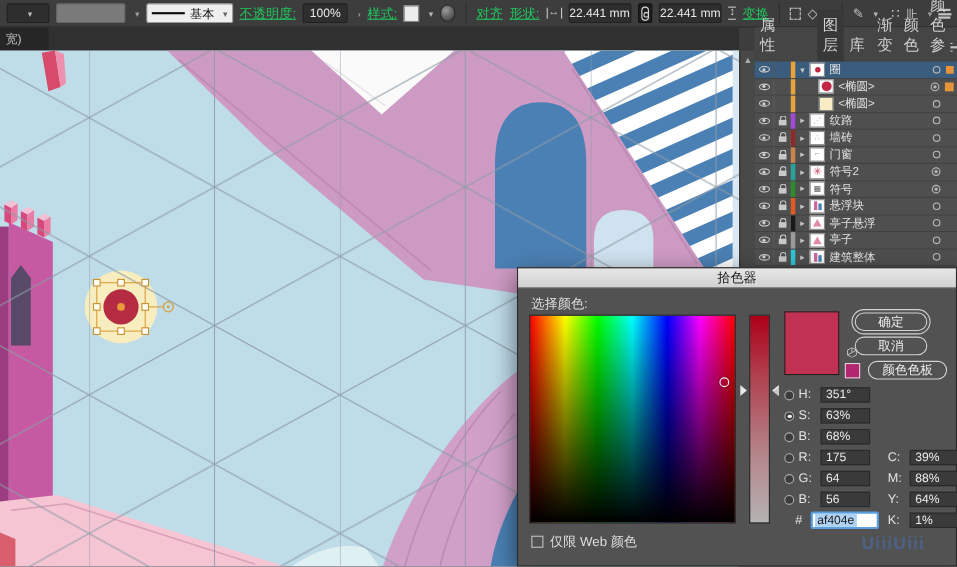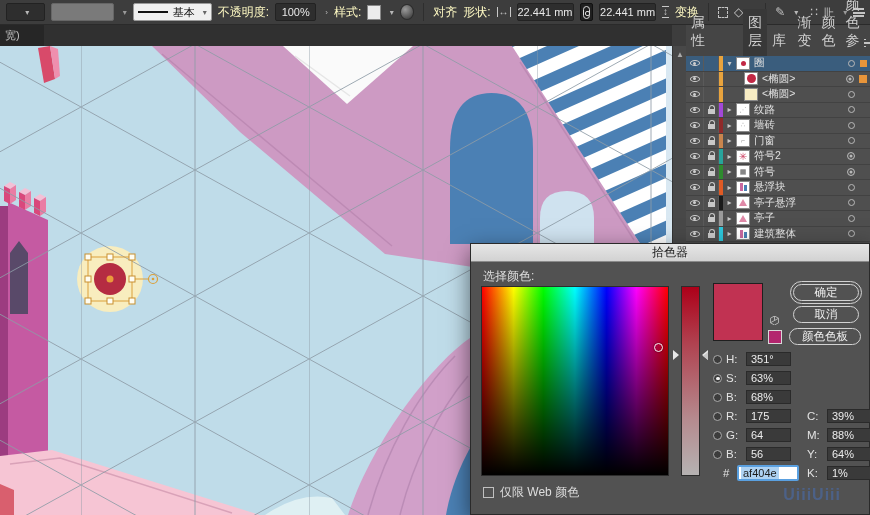--- a/index.html
+++ b/index.html
@@ -13,21 +13,21 @@
     gap:6px; padding:0 6px; color:#d8d8d8; font-size:12px; white-space:nowrap; }
   .tb-box { height:18px; background:#2e2e2e; border:1px solid #222; border-radius:2px;
     display:flex; align-items:center; justify-content:center; color:#e8e8e8; font-size:11px; }
   .tb-drop { width:44px; }
   .tb-drop2 { width:70px; background:#7a7a7a; border-color:#666; }
   .chev { color:#b8b8b8; font-size:8px; margin-left:3px; }
   .chev-dim { color:#9a9a9a; }
   .stroke-style { width:86px; background:#efefef; border:1px solid #999; color:#111;
     justify-content:flex-start; padding:0 4px; gap:5px; }
   .stroke-line { width:30px; height:2px; background:#111; }
-  .tb-label { color:#fef9c3; }
+  .tb-label { color:#22c55e;text-decoration:underline; }
   .tb-val { width:46px; }
   .mm-box { width:58px; }
   .swatch { width:15px; height:15px; background:#ececec; border:1px solid #888; }
   .globe { width:16px; height:16px; border-radius:50%;
     background:radial-gradient(circle at 35% 32%, #9a9a9a, #4a4a4a 75%); border:1px solid #2c2c2c; }
   .vsep { width:1px; height:18px; background:#2e2e2e; margin:0 3px; }
   .wh-icon { color:#c8c8c8; font-size:10px; border-left:1px solid #c8c8c8; border-right:1px solid #c8c8c8; padding:0 1px; line-height:10px;}
   .h-icon { border:none; border-top:1px solid #c8c8c8; border-bottom:1px solid #c8c8c8; }
   .link-box { width:15px; height:18px; background:#1f1f1f; border:1px solid #111; border-radius:2px;
     display:flex; align-items:center; justify-content:center; }
@@ -107,21 +107,21 @@
   .cslider { position:absolute; left:210px; top:42px; width:19px; height:190px; border:1px solid #2c2c2c;
     background:linear-gradient(to bottom,#ad0019 0%, #b04250 30%, #b58a8e 70%, #b5b2b2 100%); }
   .arr-r { position:absolute; left:202px; top:106px; width:0; height:0;
     border-top:5px solid transparent; border-bottom:5px solid transparent; border-left:6px solid #e8e8e8; }
   .arr-l { position:absolute; left:231px; top:106px; width:0; height:0;
     border-top:5px solid transparent; border-bottom:5px solid transparent; border-right:6px solid #e8e8e8; }
   .cprev { position:absolute; left:242px; top:39px; width:50px; height:58px; background:#c13252;
     border:1px solid #1f1f1f; }
   .gamut-cube { position:absolute; left:299px; top:72px; width:9px; height:9px; }
   .websw { position:absolute; left:297px; top:86px; width:14px; height:14px; background:#b3256e; border:1px solid #d8d8d8; }
-  .dbtn { position:absolute; left:322px; width:66px; height:17px; border:1px solid #d2d2d2; border-radius:9px;
+  .dbtn { position:absolute; left:306px; width:66px; height:17px; border:1px solid #d2d2d2; border-radius:9px;
     background:transparent; color:#ededed; font-size:11.5px; display:flex; align-items:center; justify-content:center; }
   .dbtn.ok { top:40px; outline:1px solid #d2d2d2; outline-offset:2px; border-radius:9px; }
   .dbtn.cancel { top:62px; }
   .dbtn.swb { top:84px; width:72px; left:318px; }
   .frow { position:absolute; display:flex; align-items:center; gap:4px; font-size:11.5px; }
   .radio { width:9px; height:9px; border:1px solid #aaa; border-radius:50%; background:#3c3c3c; position:relative; flex:none;}
   .radio.on:after { content:""; position:absolute; left:2px; top:2px; width:3.5px; height:3.5px; border-radius:50%; background:#f0f0f0; }
   .flab { width:16px; text-align:left; }
   .fbox { width:45px; height:14px; background:#3a3a3a; border:1px solid #2a2a2a; color:#ececec;
     font-size:11px; display:flex; align-items:center; padding-left:4px; }

